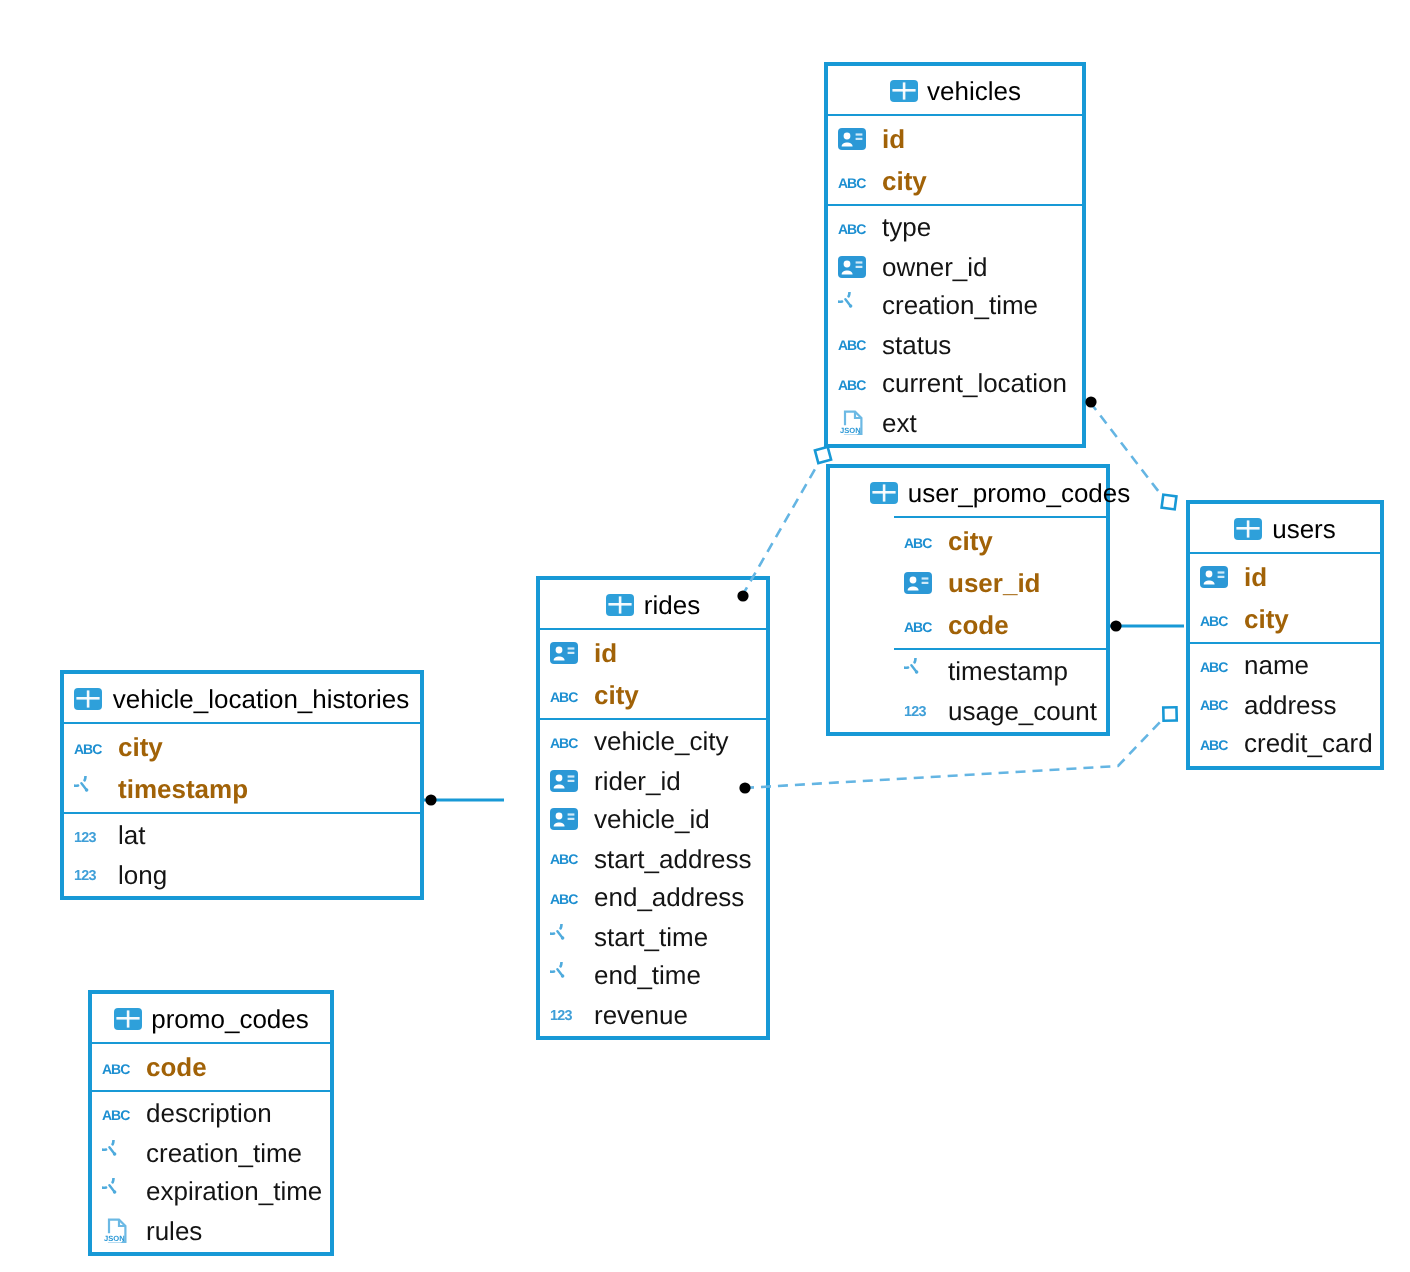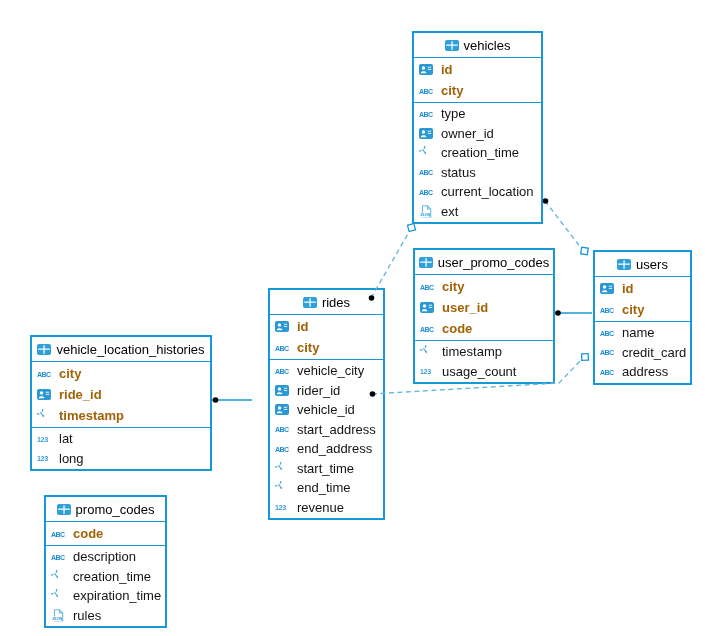--- a/index.html
+++ b/index.html
@@ -123,21 +123,21 @@
               <path d="M3.5 0.8 h5 l3.2 3.2 v8 h-8.2 z" fill="none" stroke="#6cb9e4" stroke-width="1.1"></path>
               <path d="M8.5 0.8 v3.2 h3.2" fill="none" stroke="#6cb9e4" stroke-width="1.1"></path>
               <rect x="0.6" y="7.6" width="9.6" height="4.6" rx="1" fill="#fff"></rect>
               <text x="1" y="11.4" font-size="3.8" font-weight="bold" fill="#2b98d6">JSON</text>
             </svg>
           </span>
           <span>ext</span>
         </div>
       </div>
     </div>
-    <div class="entity" style="left: 413px; top: 248px; width: 142px;">
+    <div class="entity" style="left: 413px; top: 232px; width: 142px; padding-left: 32px;">
       <div class="entity-header">
         <span class="icon" style="width: auto;">
           <svg width="14" height="11" viewBox="0 0 14 11">
             <rect x="0" y="0" width="14" height="11" rx="2" fill="#2ea0da"></rect>
             <rect x="1.2" y="4.5" width="11.6" height="1.3" fill="#fff" opacity=".95"></rect>
             <rect x="6.4" y="1.2" width="1.3" height="8.6" fill="#fff" opacity=".95"></rect>
           </svg>
         </span>
         <span>user_promo_codes</span>
       </div>
@@ -233,29 +233,29 @@
             </svg>
           </span>
           <span>name</span>
         </div>
         <div class="row">
           <span class="icon">
             <svg width="17" height="10" viewBox="0 0 17 10">
               <text x="0" y="8" font-size="7" font-weight="bold" fill="#1d8fd1" letter-spacing="-0.5">ABC</text>
             </svg>
           </span>
+          <span>address</span>
+        </div>
+        <div class="row">
+          <span class="icon">
+            <svg width="17" height="10" viewBox="0 0 17 10">
+              <text x="0" y="8" font-size="7" font-weight="bold" fill="#1d8fd1" letter-spacing="-0.5">ABC</text>
+            </svg>
+          </span>
           <span>credit_card</span>
-        </div>
-        <div class="row">
-          <span class="icon">
-            <svg width="17" height="10" viewBox="0 0 17 10">
-              <text x="0" y="8" font-size="7" font-weight="bold" fill="#1d8fd1" letter-spacing="-0.5">ABC</text>
-            </svg>
-          </span>
-          <span>address</span>
         </div>
       </div>
     </div>
     <div class="entity" style="left: 268px; top: 288px; width: 117px;">
       <div class="entity-header">
         <span class="icon" style="width: auto;">
           <svg width="14" height="11" viewBox="0 0 14 11">
             <rect x="0" y="0" width="14" height="11" rx="2" fill="#2ea0da"></rect>
             <rect x="1.2" y="4.5" width="11.6" height="1.3" fill="#fff" opacity=".95"></rect>
             <rect x="6.4" y="1.2" width="1.3" height="8.6" fill="#fff" opacity=".95"></rect>
@@ -376,32 +376,20 @@
         <span>vehicle_location_histories</span>
       </div>
       <div class="section-keys">
         <div class="row">
           <span class="icon">
             <svg width="17" height="10" viewBox="0 0 17 10">
               <text x="0" y="8" font-size="7" font-weight="bold" fill="#1d8fd1" letter-spacing="-0.5">ABC</text>
             </svg>
           </span>
           <span>city</span>
-        </div>
-        <div class="row">
-          <span class="icon">
-            <svg width="14" height="11" viewBox="0 0 14 11">
-              <rect width="14" height="11" rx="2" fill="#2b98d6"></rect>
-              <circle cx="4.5" cy="4" r="1.7" fill="#fff"></circle>
-              <path d="M1.8 9.2 C1.8 6.6 7.3 6.6 7.3 9.2 Z" fill="#fff"></path>
-              <rect x="8.8" y="2.7" width="3.4" height="1.1" fill="#cfe9f8"></rect>
-              <rect x="8.8" y="4.9" width="3.4" height="1.1" fill="#cfe9f8"></rect>
-            </svg>
-          </span>
-          <span>ride_id</span>
         </div>
         <div class="row">
           <span class="icon">
             <svg width="13" height="13" viewBox="0 0 13 13">
               <path d="M2.02 4.8 A4.6 4.6 0 1 1 5.3 2.2" fill="none" stroke="#4fabdd" stroke-width="1.3" stroke-linecap="round"></path>
               <path d="M6.3 7 L3.7 3.6" stroke="#4fabdd" stroke-width="1.2" stroke-linecap="round"></path>
               <circle cx="6.3" cy="7" r="0.9" fill="#4fabdd"></circle>
             </svg>
           </span>
           <span>timestamp</span>

